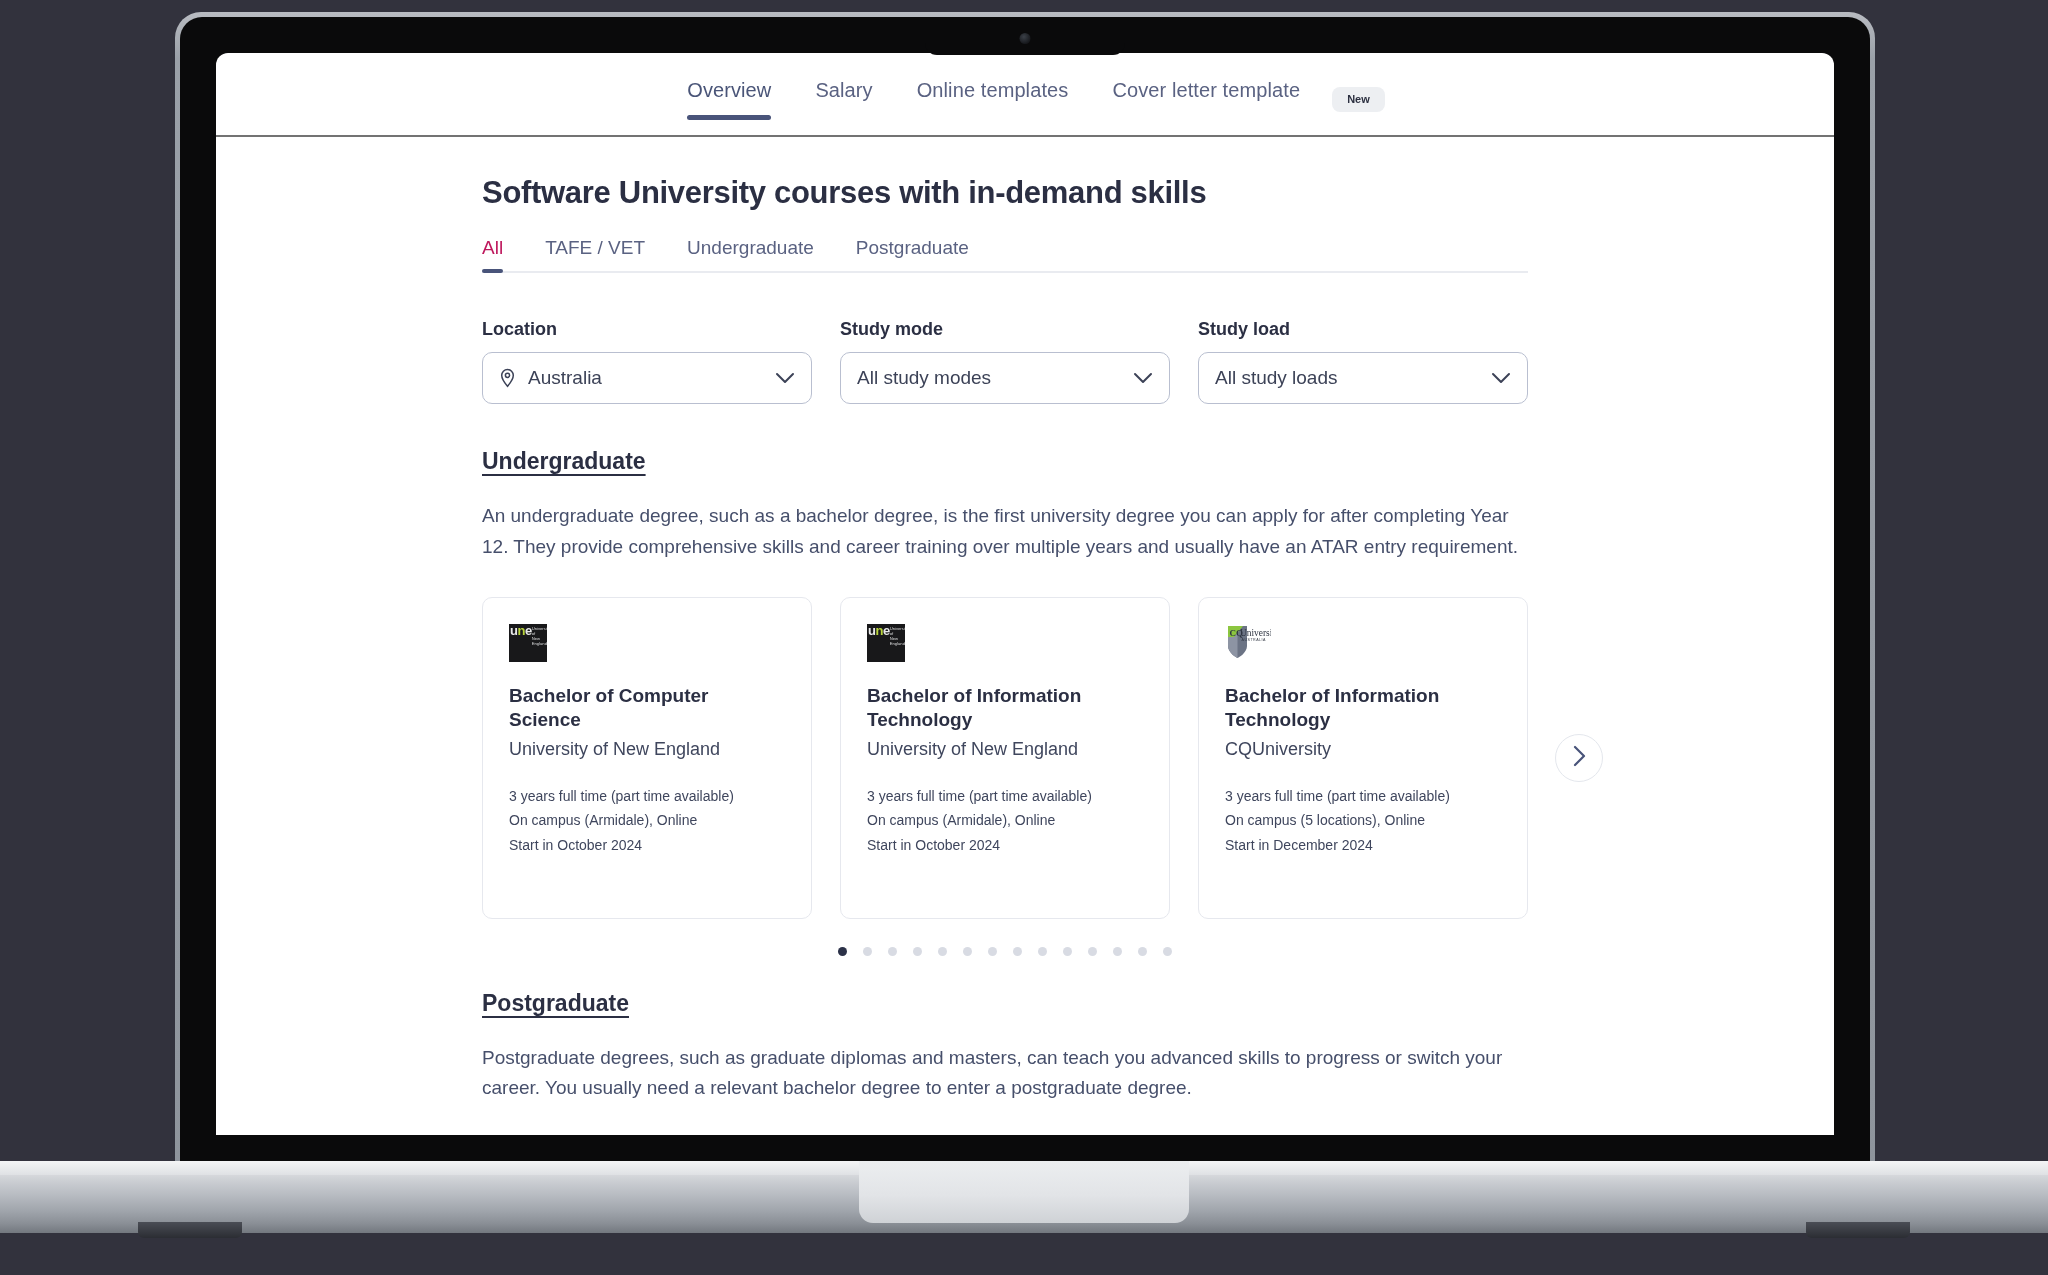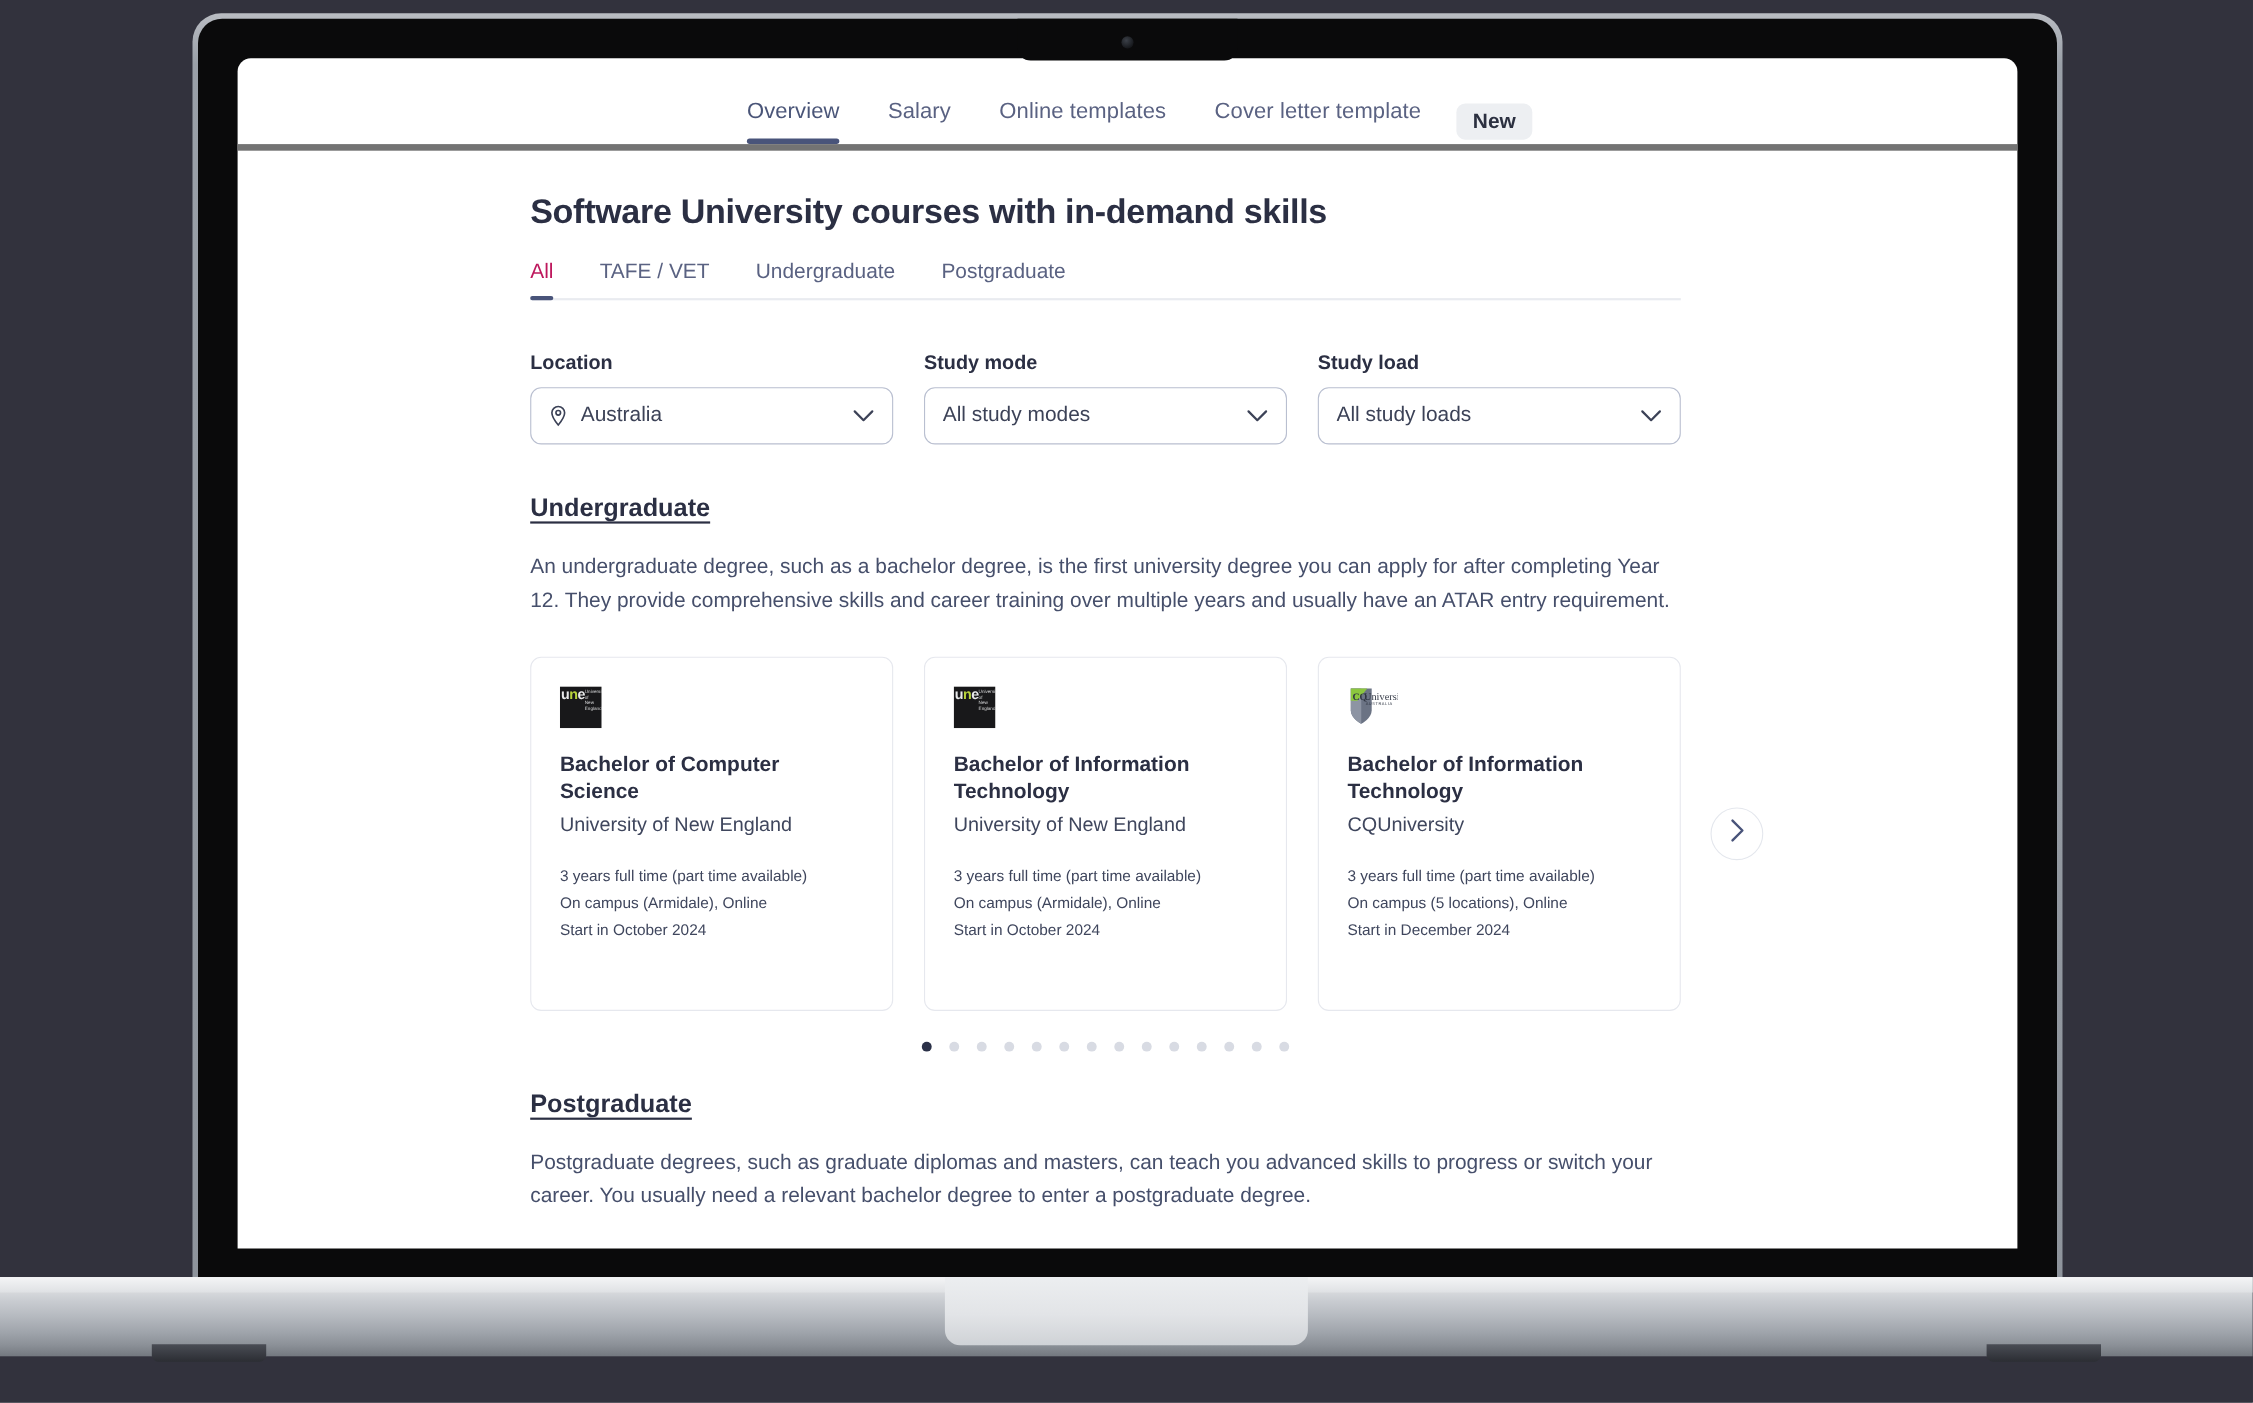--- a/index.html
+++ b/index.html
@@ -105,23 +105,23 @@
     background: linear-gradient(180deg,#4a4d55,#2b2d33);
     border-radius: 0 0 6px 6px;
   }
   .foot.left { left: 138px; }
   .foot.right { right: 138px; }
 
   
   #top-nav {
     position: relative;
     height: 84px;
-    border-bottom: 6px solid #737373;
-    display: flex;
-    align-items: flex-end;
+    border-bottom: 2px solid #737373;
+    display: flex;
+    align-items: flex-start;
     justify-content: center;
     padding-top: 26px;
   }
   #nav-list {
     display: flex;
     align-items: center;
     gap: 0px;
   }
   .nav-tab {
     position: relative;
@@ -141,21 +141,21 @@
     left: 22px; right: 22px;
     bottom: 0;
     height: 5px;
     border-radius: 3px;
     background: #49547a;
   }
   #new-badge {
     margin-left: 10px;
     background: #edeff2;
     color: #2c3040;
-    font-size: 19px;
+    font-size: 11px;
     font-weight: bold;
     border-radius: 8px;
     padding: 7px 15px;
     line-height: 1;
   }
 
   
   #content {
     padding: 38px 0 0 0;
   }

